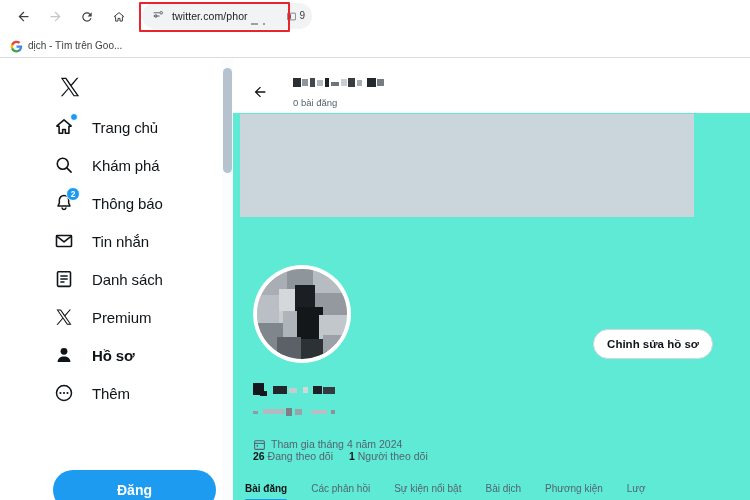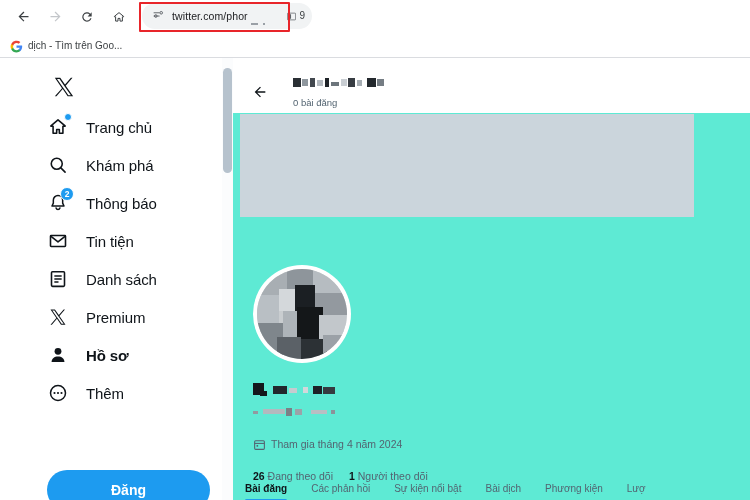--- a/index.html
+++ b/index.html
@@ -47,21 +47,21 @@
   .bookmarkbar { position:absolute; left:0; top:33px; width:750px; height:25px; display:flex; align-items:center; }
   .bm-item { display:flex; align-items:center; margin-left:10px; }
   .bm-icon { width:13px; height:13px; margin-right:5px; flex:none; }
   .bm-label { font-size:10px; color:#3c4043; white-space:nowrap; }
   .chrome-sep { position:absolute; left:0; top:57px; width:750px; height:1px; background:#dadce0; }
 
   
   .page { position:absolute; left:0; top:58px; width:750px; height:442px; background:#fff; overflow:hidden; }
 
   
-  .sidebar { position:absolute; left:7px; top:0; width:222px; height:442px; background:#fff; }
+  .sidebar { position:absolute; left:13px; top:0; width:222px; height:442px; background:#fff; }
   .x-logo { position:absolute; left:44px; top:16px; width:26px; height:26px; display:flex; align-items:center; justify-content:center; }
   .nav-list { position:absolute; left:36px; top:50px; width:180px; }
   .nav-item {
     display:flex; align-items:center; height:38px; border-radius:19px;
     padding-right:12px; position:relative;
   }
   .nav-ico { width:30px; height:30px; flex:none; display:flex; align-items:center; justify-content:center; position:relative; }
   .nav-label { font-size:15px; color:#0f1419; margin-left:13px; white-space:nowrap; letter-spacing:-0.1px; }
   .nav-item.active .nav-label { font-weight:bold; }
   .badge {
@@ -103,21 +103,21 @@
     border:1px solid #cfd9de; border-radius:16px; background:#fff;
     font-size:11.5px; color:#0f1419; font-weight:bold;
     font-family:"Liberation Sans", sans-serif;
     display:flex; align-items:center; justify-content:center;
   }
 
   .profile-info { position:absolute; left:20px; top:312px; width:420px; }
   .join-row { display:flex; align-items:center; margin-top:16px; }
   .join-ico { width:13px; height:13px; margin-right:5px; flex:none; }
   .join-text { font-size:10.5px; color:#536471; }
-  .stats { display:flex; align-items:flex-end; margin-top:20px; }
+  .stats { display:flex; align-items:flex-end; margin-top:0; }
   .stat { font-size:10.5px; color:#536471; margin-right:16px; }
   .stat b { color:#0f1419; font-weight:bold; }
 
   .tabs { position:absolute; left:12px; top:413px; width:510px; height:30px; display:flex; align-items:flex-start; }
   .tab { font-size:10px; color:#536471; margin-right:24px; position:relative; padding-bottom:8px; white-space:nowrap; }
   .tab.active { color:#0f1419; font-weight:bold; }
   .tab.active::after {
     content:''; position:absolute; left:0; right:0; bottom:0;
     height:3px; background:#1d9bf0; border-radius:2px;
   }
@@ -243,21 +243,21 @@
           <span class="nav-label">Thông báo</span>
         </div>
 
         <div class="nav-item">
           <span class="nav-ico">
             <svg width="20" height="20" viewBox="0 0 24 24">
                 <rect x="3" y="5.4" width="18" height="13.2" rx="0.8" fill="none" stroke="#0f1419" stroke-width="1.9"></rect>
                 <path d="M3.6 6.4 12 13l8.4-6.6" fill="none" stroke="#0f1419" stroke-width="1.9" stroke-linejoin="round"></path>
               </svg>
           </span>
-          <span class="nav-label">Tin tiện</span>
+          <span class="nav-label">Tin nhắn</span>
         </div>
 
         <div class="nav-item">
           <span class="nav-ico">
             <svg width="20" height="20" viewBox="0 0 24 24">
                 <rect x="4.2" y="3.2" width="15.6" height="17.6" rx="1.2" fill="none" stroke="#0f1419" stroke-width="1.9"></rect>
                 <line x1="7.6" y1="8.4" x2="16.4" y2="8.4" stroke="#0f1419" stroke-width="1.8"></line>
                 <line x1="7.6" y1="12" x2="16.4" y2="12" stroke="#0f1419" stroke-width="1.8"></line>
                 <line x1="7.6" y1="15.6" x2="12.6" y2="15.6" stroke="#0f1419" stroke-width="1.8"></line>
               </svg>
@@ -355,20 +355,21 @@
             <rect x="26" y="42" width="20" height="30" fill="#aeb4b9"></rect>
             <rect x="40" y="38" width="26" height="36" fill="#141719"></rect>
             <rect x="62" y="46" width="28" height="26" fill="#c2c7cb"></rect>
             <rect x="20" y="68" width="24" height="22" fill="#5b6167"></rect>
             <rect x="44" y="70" width="26" height="20" fill="#2c3135"></rect>
             <rect x="66" y="66" width="24" height="24" fill="#9ba1a7"></rect>
           </svg>
         </div>
       </div>
 
+      <button class="edit-btn">Chỉnh sửa hồ sơ</button>
 
       <div class="profile-info">
         <span style="display:block;">
           <svg width="140" height="13">
             <rect x="0" y="0" width="11" height="12" fill="#14181c"></rect>
             <rect x="7" y="8" width="7" height="5" fill="#14181c"></rect>
             <rect x="20" y="3" width="14" height="8" fill="#22272c"></rect>
             <rect x="36" y="5" width="8" height="5" fill="#c6cbcf"></rect>
             <rect x="50" y="4" width="5" height="6" fill="#d3d7da"></rect>
             <rect x="60" y="3" width="9" height="8" fill="#1d2126"></rect>

